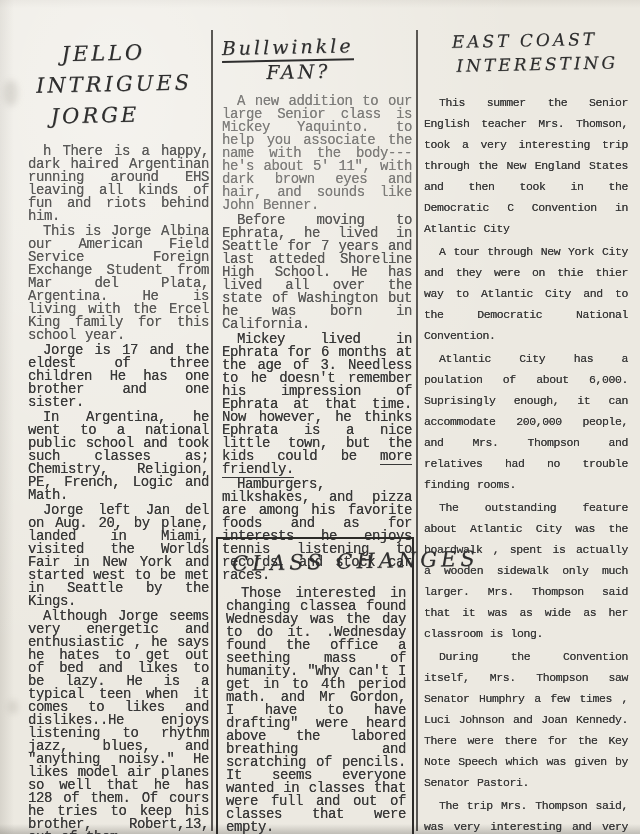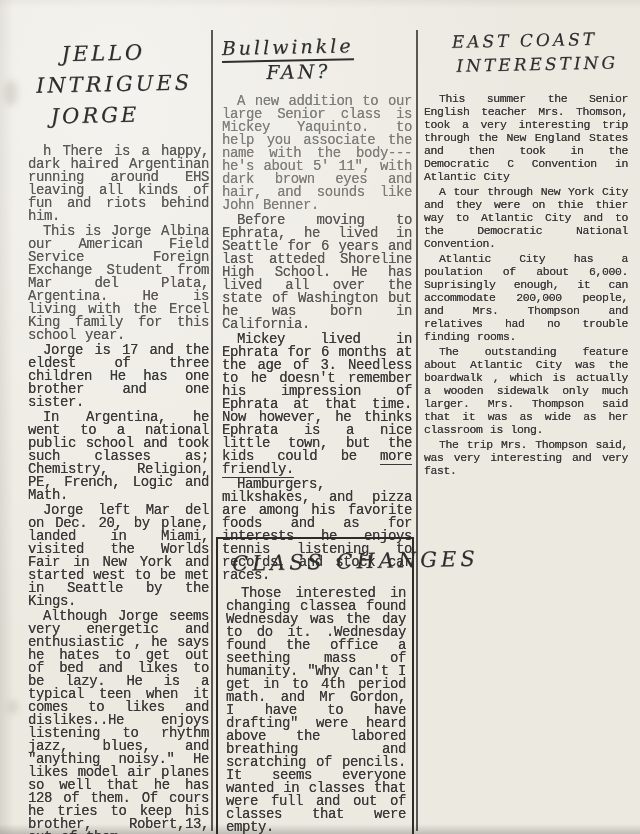--- a/index.html
+++ b/index.html
@@ -37,21 +37,21 @@
     margin:0 0 2px 0;
     font-family:"Liberation Mono", monospace;
     font-size:14px;line-height:13px;
     color:#383838;
     text-align:justify;
     text-indent:15px;
     letter-spacing:-0.4px;
     word-spacing:1px;
     text-shadow:0 0 .6px rgba(56,56,56,.85);
   }
-  .col3 .t{font-size:11.5px;line-height:13px;}
+  .col3 .t{font-size:11.5px;line-height:21px;}
   .faded{opacity:.62;}
   .semi{opacity:.82;}
   .u{border-bottom:1.5px solid #383838;}
 
   
   .hw{
     font-family:"DejaVu Serif", serif;
     font-style:italic;
     color:#2e2e2e;
     font-weight:500;
@@ -96,51 +96,52 @@
   <div class="col col1">
     <h2 class="hw hl-jello">
       <span class="ln ln0">JELLO</span>
       <span class="ln ln1">INTRIGUES</span>
       <span class="ln ln2">JORGE</span>
     </h2>
     <p class="t semi">h  There is a happy, dark haired Argentinan running around EHS leaving all kinds of fun and riots behind him.</p>
     <p class="t semi">This is Jorge Albina our American Field Service Foreign Exchange Student from Mar del Plata, Argentina. He is living with the Ercel King family for this school year.</p>
     <p class="t">Jorge is 17 and the eldest of three children He has one brother and one sister.</p>
     <p class="t">In Argentina, he went to a national public school and took such classes as; Chemistry, Religion, PE, French,  Logic and Math.</p>
-    <p class="t">Jorge left  Mar del on Dec. 20, by plane, landed in Miami,  visited  the Worlds  Fair  in New York and started west to be met in Seattle by the Kings.</p>
+    <p class="t">Jorge left  Jan del on Aug. 20, by plane, landed in Miami,  visited  the Worlds  Fair  in New York and started west to be met in Seattle by the Kings.</p>
     <p class="t">Although Jorge seems very energetic and enthusiastic , he says he hates to get out of bed  and likes to be lazy. He is a typical teen when it comes to likes and dislikes..He enjoys listening to rhythm jazz, blues, and "anything noisy." He likes model air planes so well that he has 128 of them. Of cours he tries to keep his brother, Robert,13, out of them.</p>
     <p class="t">Jorge thinks people shoulddbe individualists and friendly- which  he certainly is!!</p>
 
   </div>
 
   <div class="divider d1"></div>
 
   <div class="col col2">
     <h2 class="hw hl-bull">
       <span class="ln0">Bullwinkle</span>
       <span class="ln1">FAN?</span>
     </h2>
     <p class="t faded">A new  addition  to our large  Senior  class  is Mickey Yaquinto.  to help you associate  the  name with the body---he's about 5' 11",  with dark  brown eyes  and hair,  and sounds like John Benner.</p>
-    <p class="t semi">Before moving  to  Ephrata, he lived in  Seattle for 6 years and last atteded Shoreline High School. He has lived all over the state of Washington but he was born in California.</p>
+    <p class="t semi">Before moving  to  Ephrata, he lived in  Seattle for 7 years and last atteded Shoreline High School. He has lived all over the state of Washington but he was born in California.</p>
     <p class="t"><span>Mickey lived in Ephrata for 6 months at the age of 3.  Needless to he doesn't remember his impression of Ephrata at that time.  Now however, he thinks Ephrata is a nice little town, but the kids  could  be  </span><span class="u">more friendly.</span><span></span></p>
     <p class="t">Hamburgers, milkshakes, and pizza  are  among  his favorite foods and as for interests he enjoys tennis listening to records, and stock car races.</p>
   </div>
 
   <div class="boxed">
     <h2 class="hw hl-class">CLASS CHANGES</h2>
     <p class="t">Those interested  in changing  classea  found Wednesday was the day to do it. .Wednesday found the office a seething mass of humanity.  "Why can't I get in to 4th period math.  and Mr Gordon, I have to have drafting" were heard above the labored breathing and scratching of pencils. It seems everyone wanted in classes that were full and out of classes that were empty.</p>
     <p class="t">After all this shuffling around it is hoped everyone has the classes they want.</p>
   </div>
 
   <div class="divider d2"></div>
 
   <div class="col col3">
     <h2 class="hw hl-east">
       <span class="ln ln0">EAST COAST</span>
       <span class="ln ln1">INTERESTING</span>
     </h2>
     <p class="t">This summer  the Senior English teacher Mrs. Thomson, took a very interesting  trip through  the New England States  and  then took  in  the Democratic C Convention in Atlantic City</p>
     <p class="t">A tour through New York City and they were on thie thier way to Atlantic City and to the Democratic National Convention.</p>
     <p class="t">Atlantic City has a poulation of about  6,000. Suprisingly enough,  it can accommodate  200,000 people, and Mrs. Thompson and relatives had no trouble finding rooms.</p>
-    <p class="t">The outstanding feature about Atlantic City  was the  boardwalk ,  which is actually a wooden sidewalk only much larger.  Mrs. Thompson said that it was as wide as her classroom is long.</p>
+    <p class="t">The outstanding feature about Atlantic City  was the  boardwalk ,  spent is actually a wooden sidewalk only much larger.  Mrs. Thompson said that it was as wide as her classroom is long.</p>
+    <p class="t">During the Convention itself, Mrs.  Thompson saw Senator Humphry a few times , Luci Johnson and Joan Kennedy.  There were there for the Key Note Speech which was given by Senator Pastori.</p>
     <p class="t">The trip Mrs. Thompson said, was very interesting and very fast.</p>
   </div>
 </div>
 
 </body></html>

